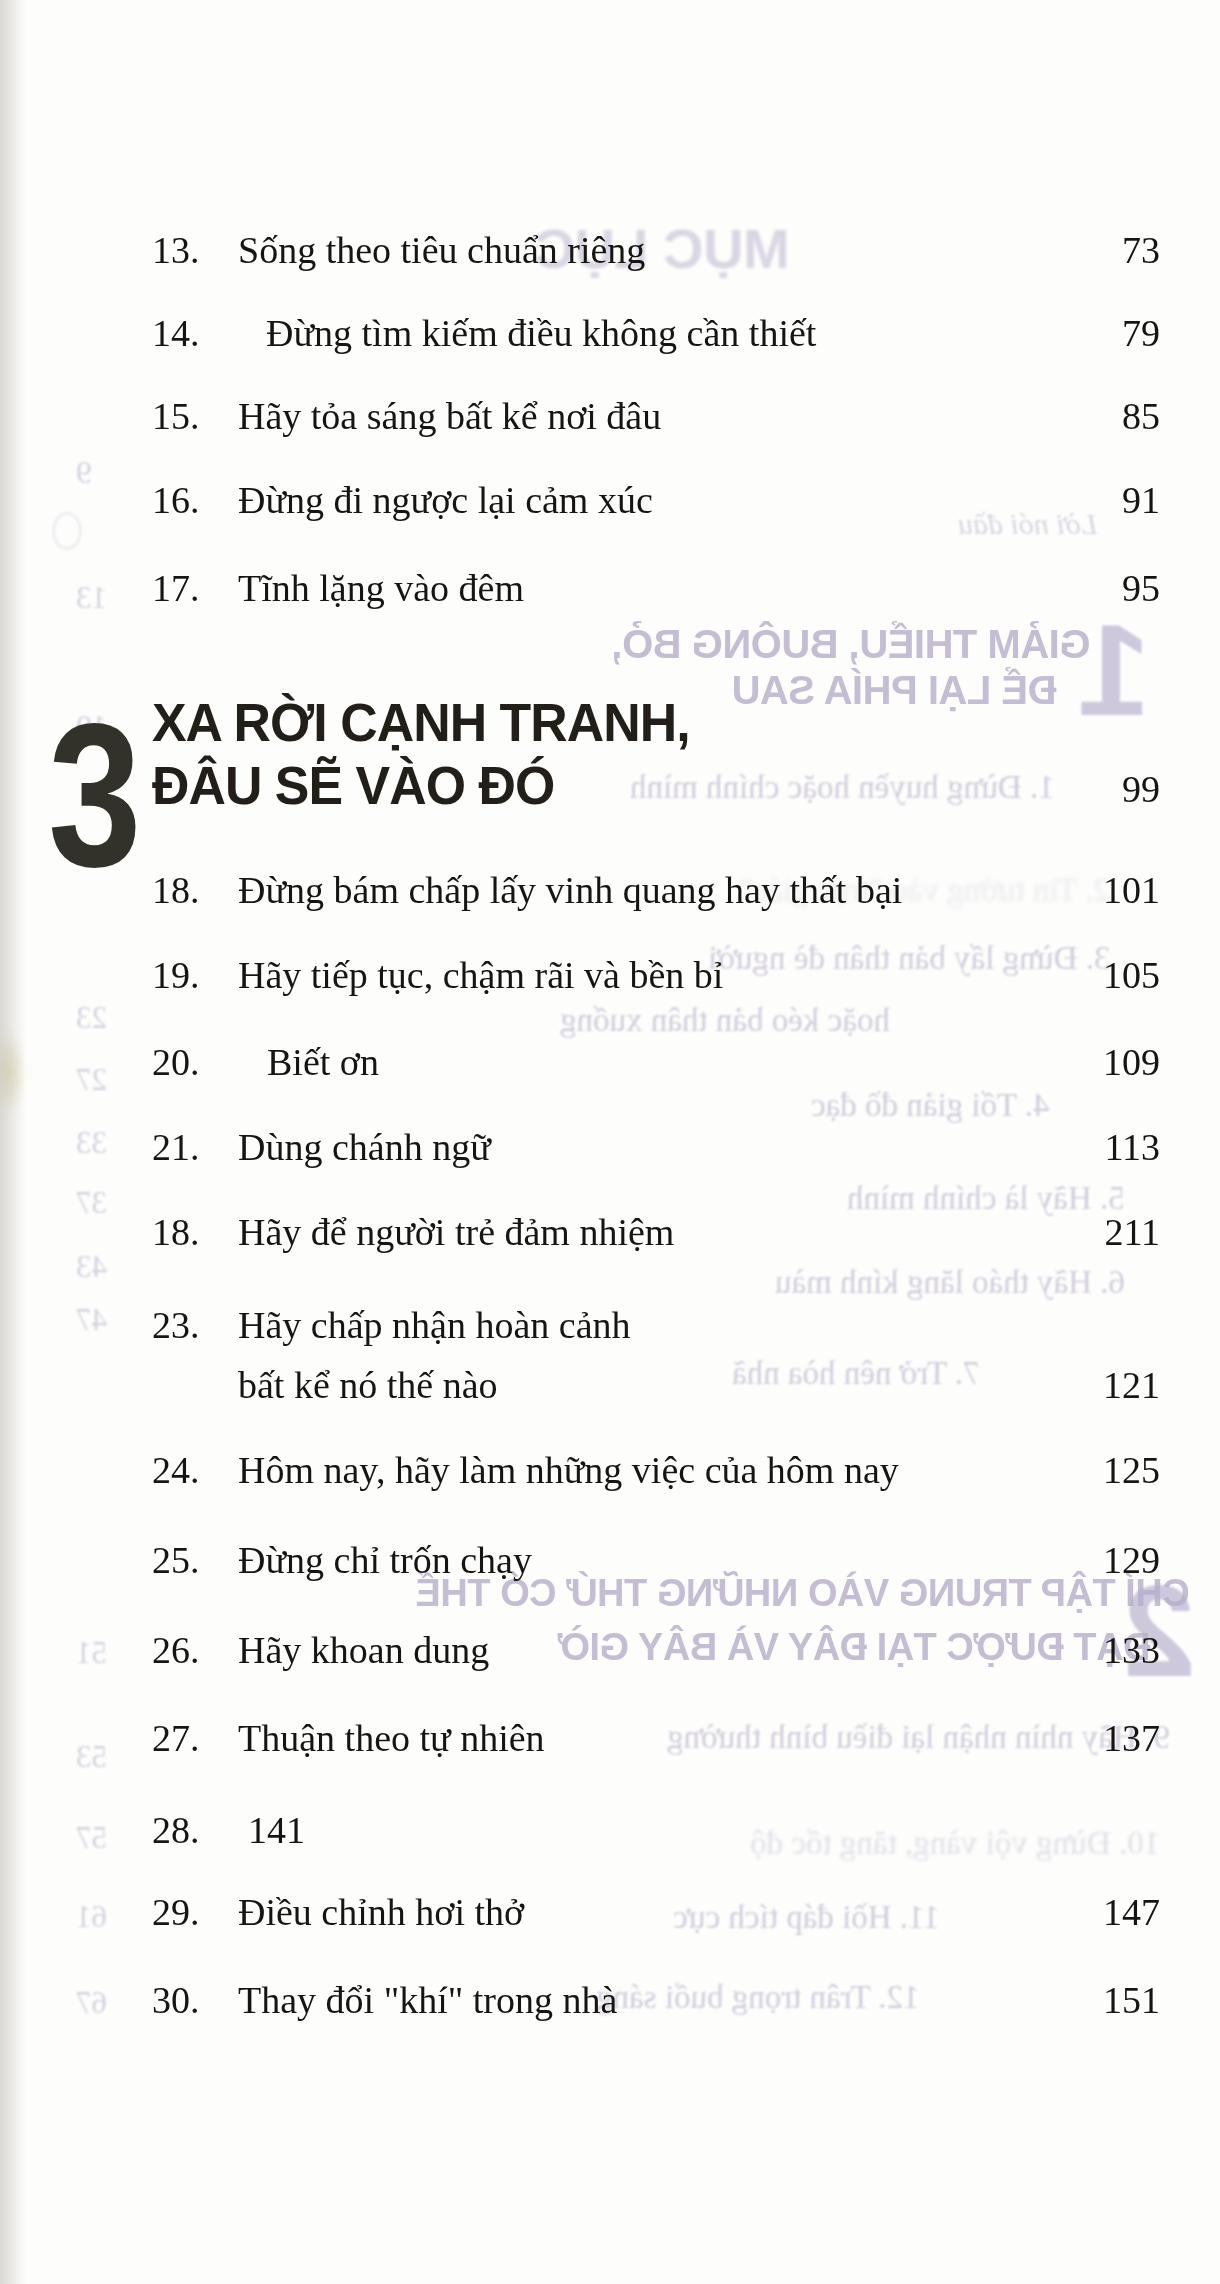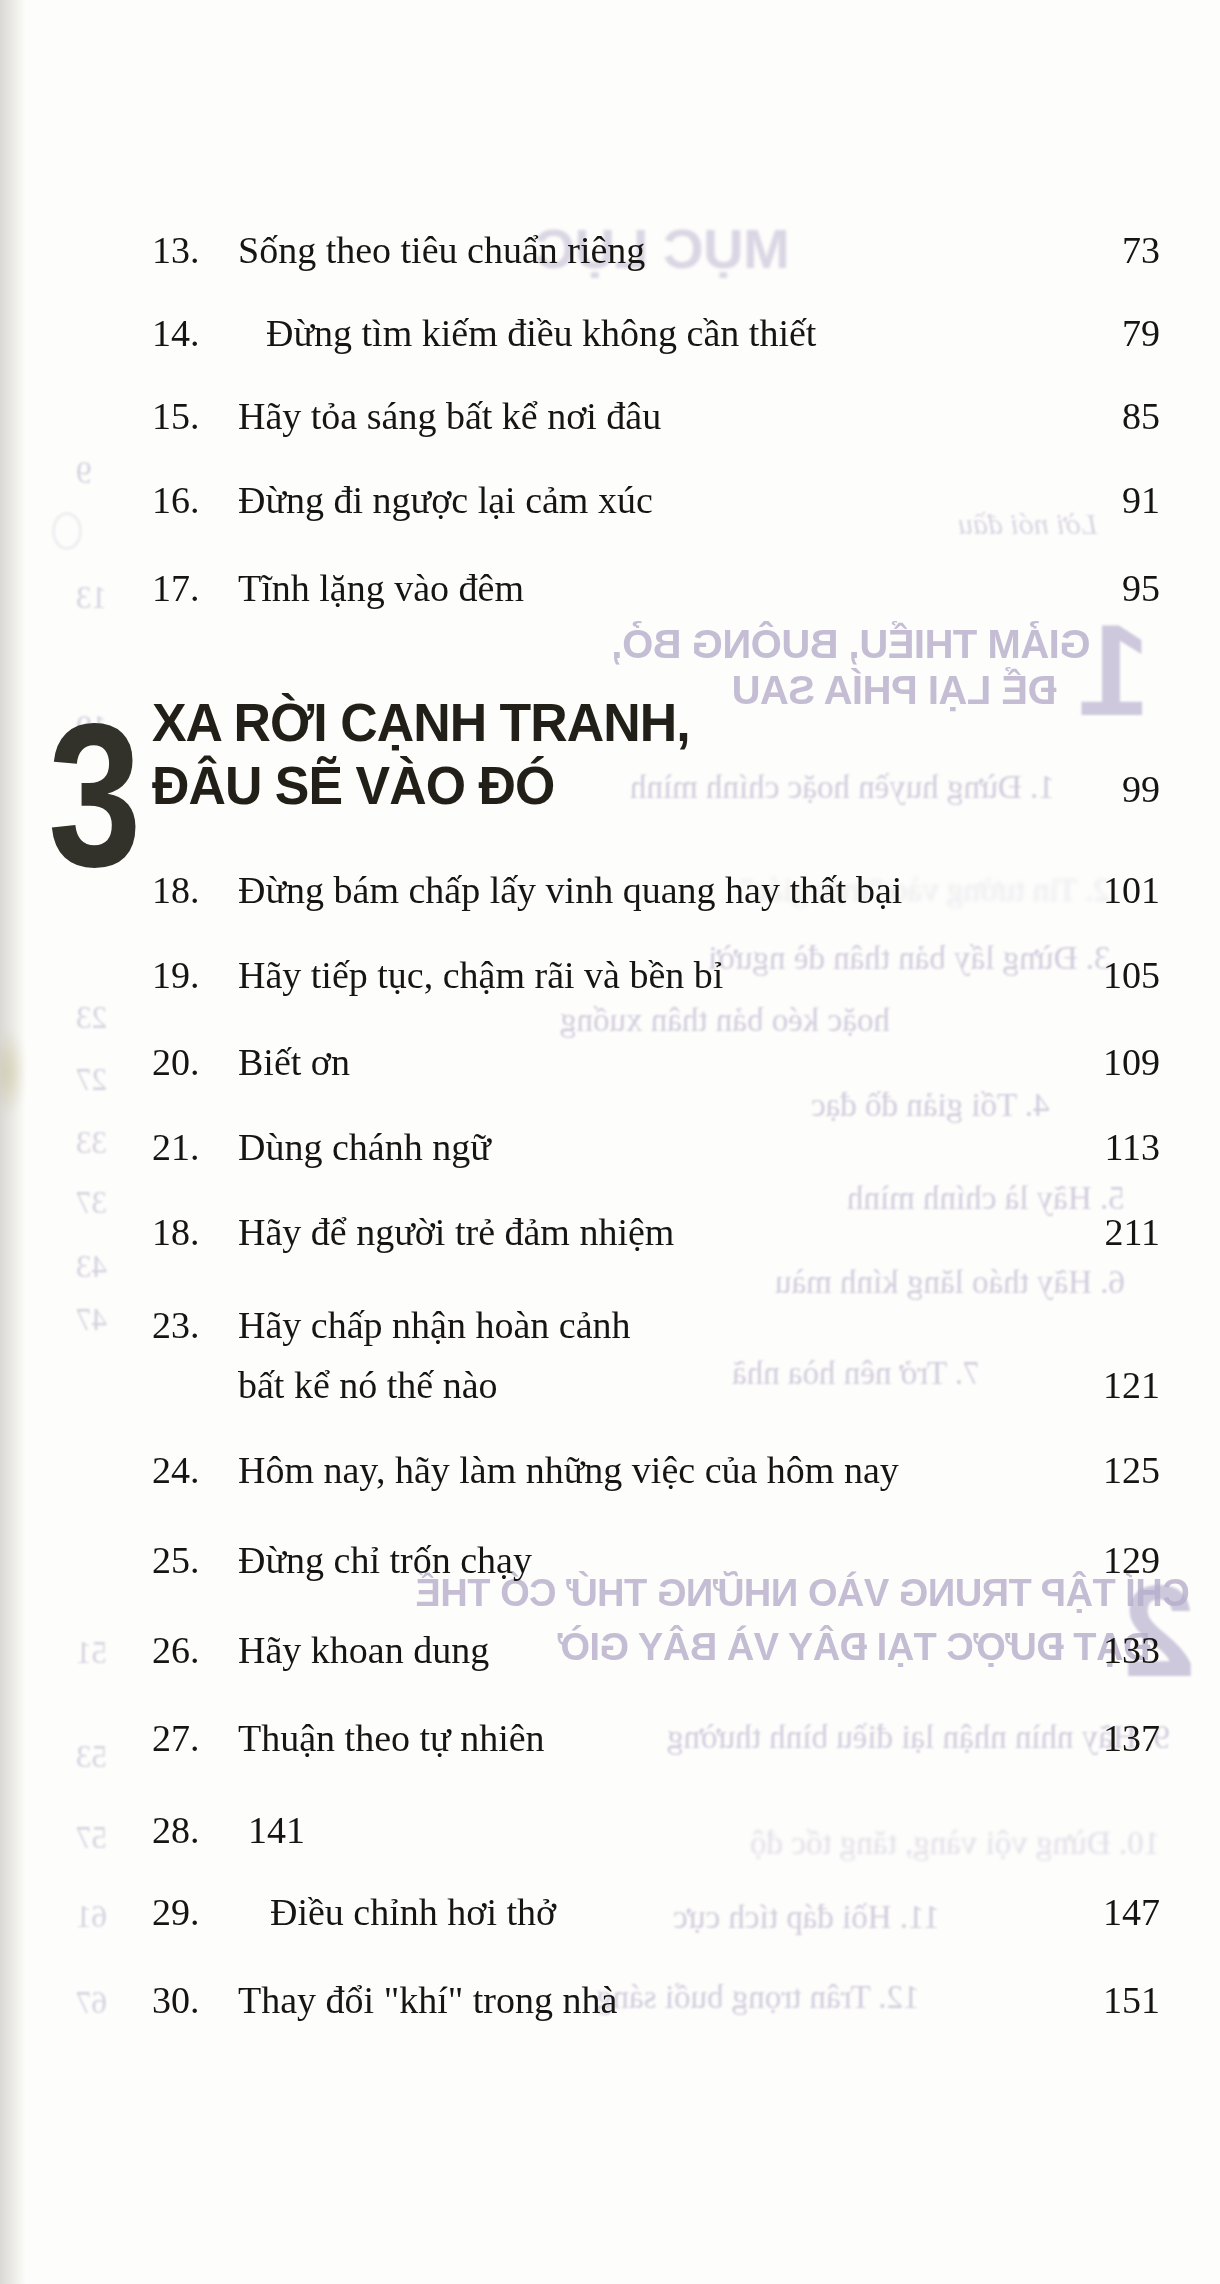--- a/index.html
+++ b/index.html
@@ -121,21 +121,21 @@
   <div class="row" style="top:863px;">
     <span class="num">18.</span>
     <span class="ttl">Đừng bám chấp lấy vinh quang hay thất bại</span>
     <span class="pg">101</span>
   </div>
   <div class="row" style="top:948px;">
     <span class="num">19.</span>
     <span class="ttl">Hãy tiếp tục, chậm rãi và bền bỉ</span>
     <span class="pg">105</span>
   </div>
-  <div class="row" style="top:1035px;">
+  <div class="row" style="top:1035px;gap:29px;">
     <span class="num">20.</span>
     <span class="ttl">Biết ơn</span>
     <span class="pg">109</span>
   </div>
   <div class="row" style="top:1120px;">
     <span class="num">21.</span>
     <span class="ttl">Dùng chánh ngữ</span>
     <span class="pg">113</span>
   </div>
   <div class="row" style="top:1205px;">
@@ -169,21 +169,21 @@
   </div>
   <div class="row" style="top:1711px;align-items:center;">
     <span class="num">27.</span>
     <span class="ttl">Thuận theo tự nhiên</span>
     <span class="pg">137</span>
   </div>
   <div class="row" style="top:1803px;">
     <span class="num">28.</span>
     <span class="pg">141</span>
   </div>
-  <div class="row" style="top:1885px;gap:32px;">
+  <div class="row" style="top:1885px;">
     <span class="num">29.</span>
     <span class="ttl">Điều chỉnh hơi thở</span>
     <span class="pg">147</span>
   </div>
   <div class="row" style="top:1973px;">
     <span class="num">30.</span>
     <span class="ttl">Thay đổi "khí" trong nhà</span>
     <span class="pg">151</span>
   </div>
 

